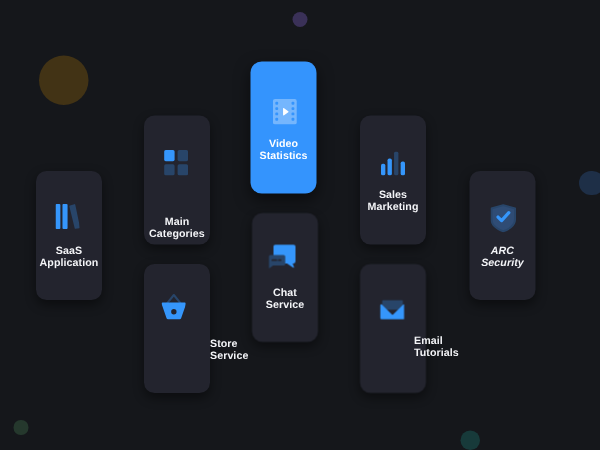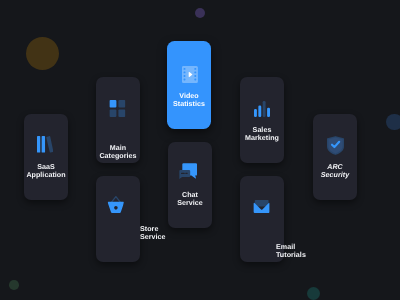--- a/index.html
+++ b/index.html
@@ -126,18 +126,18 @@
         <div>Service</div>
       </div>
     </div>
     <div class="card" style="left: 240px; top: 176px;">
       <div class="icon-wrap" style="top: 23.7px; transform: translateX(-0.6px);">
         <svg width="16.6" height="12.9" viewBox="0 0 33.2 25.8">
    <path d="M4.0 0 H29.2 A1.2 1.2 0 0 1 30.4 1.2 V13.0 H2.8 V1.2 A1.2 1.2 0 0 1 4.0 0 Z" fill="#284569"></path>
    <path d="M1.9 5.6 A1.9 1.9 0 0 0 0 7.5 V23.6 A2.2 2.2 0 0 0 2.2 25.8 H31.0 A2.2 2.2 0 0 0 33.2 23.6 V7.5 A1.9 1.9 0 0 0 31.3 5.6 L17.4 19.4 A1.2 1.2 0 0 1 15.8 19.4 Z" fill="#3596fb"></path>
  </svg>
       </div>
-      <div class="lbl" style="top: 67px; padding-left: 36px;">
+      <div class="lbl" style="top: 47px; padding-left: 36px;">
         <div>Email</div>
         <div>Tutorials</div>
       </div>
     </div>
   </div>
 
 </body></html>

